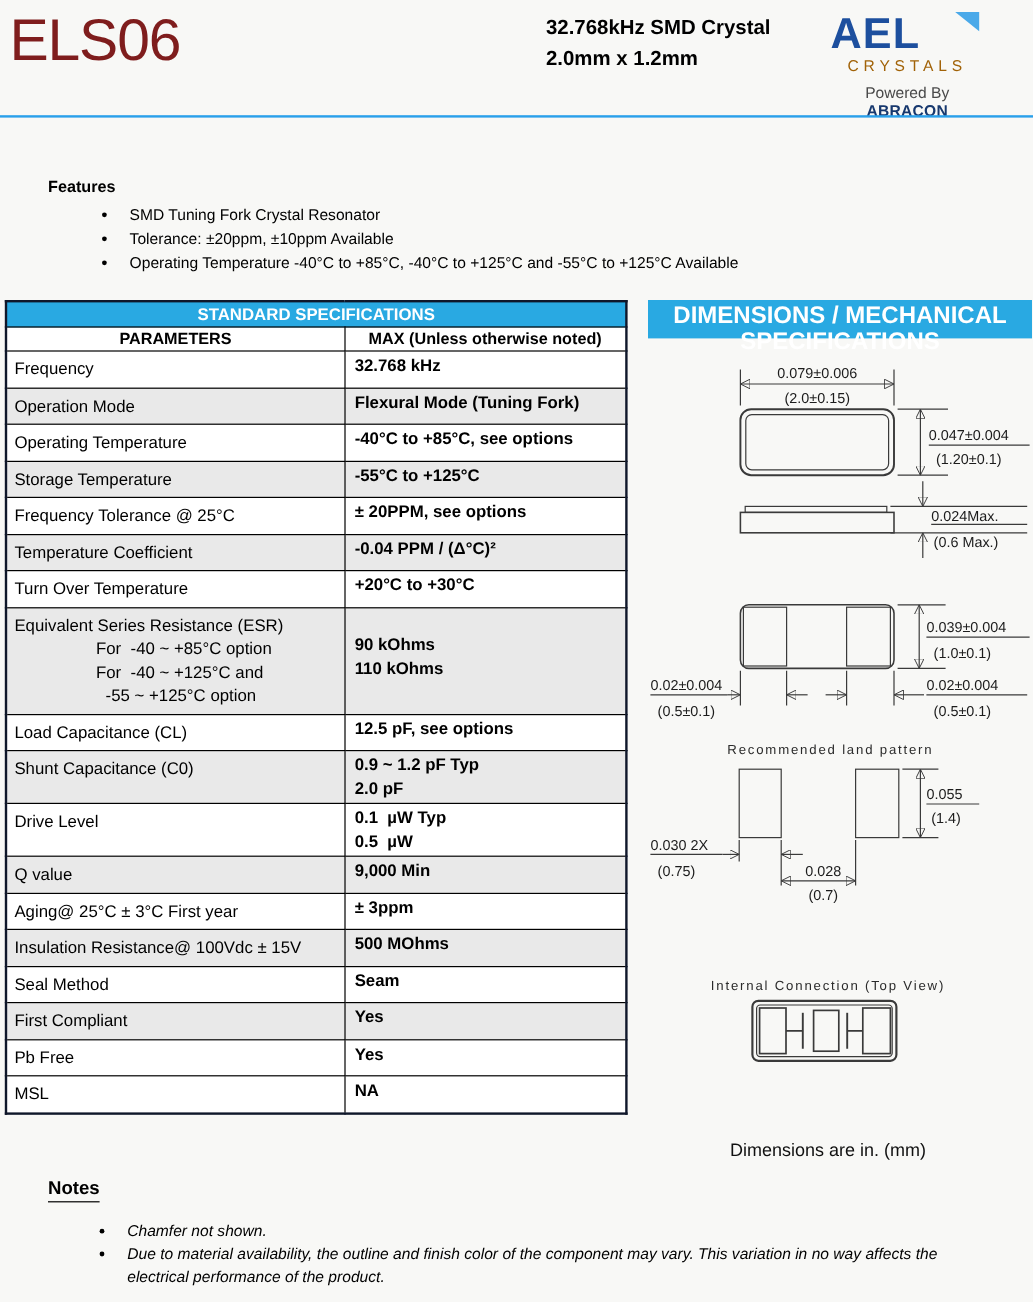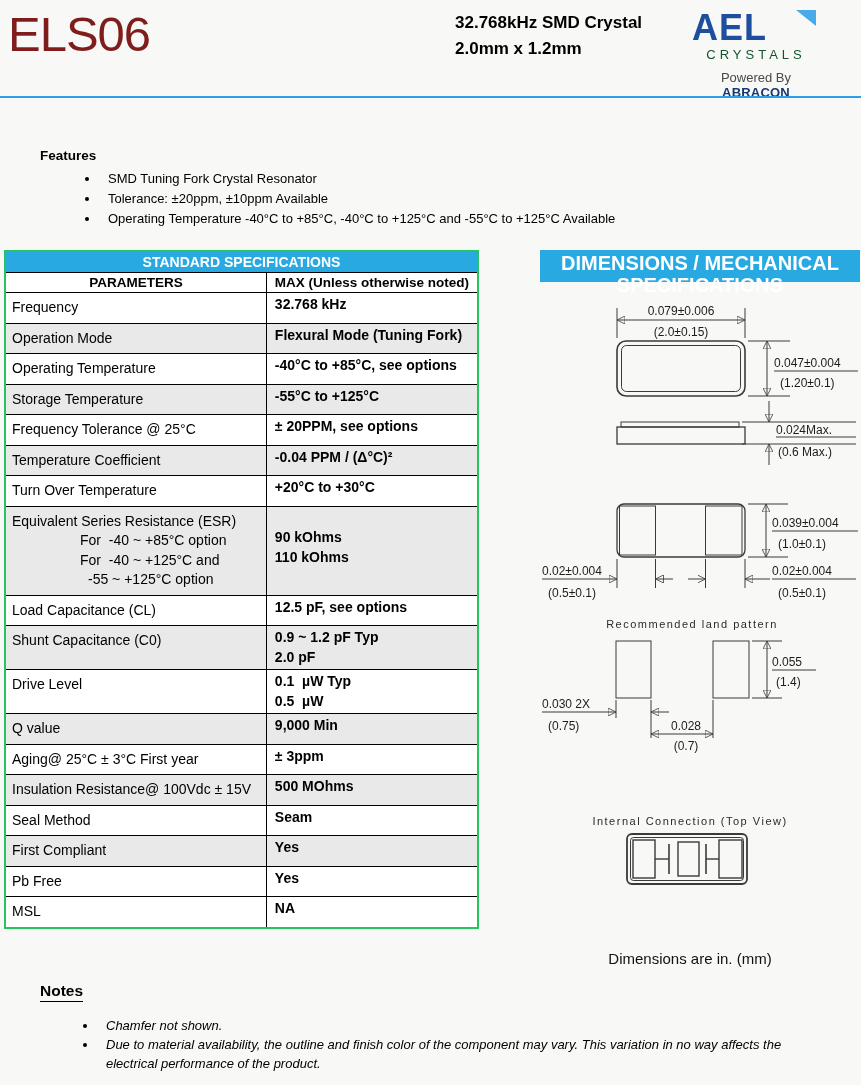--- a/index.html
+++ b/index.html
@@ -14,34 +14,34 @@
   *{box-sizing:border-box;margin:0;padding:0;}
   html,body{background:#fff;}
   body{font-family:"Liberation Sans",sans-serif;color:#000;}
   #page{position:relative;width:861px;height:1085px;background:var(--page);overflow:hidden;}
 
   
   .product-title{position:absolute;left:8px;top:6px;font-size:49px;letter-spacing:-1px;color:#7f1d1d;}
   .subtitle{position:absolute;left:455px;top:10px;font-size:17px;font-weight:bold;line-height:26px;}
   .logo{position:absolute;left:688px;top:8px;width:136px;text-align:center;}
   .logo-mark{display:block;margin:0 auto;}
-  .logo-sub{font-size:13px;letter-spacing:4px;color:#14532d;margin-top:1px;}
+  .logo-sub{font-size:13px;letter-spacing:4px;color:#a16207;margin-top:1px;}
   .powered{font-size:13px;color:#4a4a4a;margin-top:8px;}
   .powered b{color:var(--abracon);letter-spacing:.2px;}
   .top-rule{position:absolute;left:0;top:96px;width:861px;height:2px;background:var(--rule);}
 
   
   .features{position:absolute;left:40px;top:148px;width:780px;}
   .features h3{font-size:13.5px;font-weight:bold;margin-bottom:6px;}
   .features ul{margin:0;padding-left:60px;}
   .features li{font-size:13px;line-height:20px;padding-left:8px;}
 
   
   .spec-wrap{position:absolute;left:4px;top:250px;}
-  table{border-collapse:collapse;width:475px;background:#fff;border:2px solid #22c55e;}
+  table{border-collapse:collapse;width:519px;background:#fff;border:2px solid #0f172a;}
   th,td{border:1px solid #000;vertical-align:top;}
   .t-title{background:var(--accent);color:#fff;font-size:14px;font-weight:bold;text-align:center;padding:2px 0;}
   .cols th{font-size:13.5px;font-weight:bold;text-align:center;padding:2px 0;background:#fff;}
   td.p-cell{width:283px;font-size:14px;padding:5px 6px;}
   td.v-cell{width:236px;font-size:14px;font-weight:bold;padding:2px 8px;}
   td div{min-height:19.5px;line-height:19.5px;white-space:pre-wrap;}
   td.p-cell div + div{padding-left:68px;}
   td.p-cell div:nth-child(4){padding-left:76px;}
   tr.shaded td{background:var(--shade);}
 

